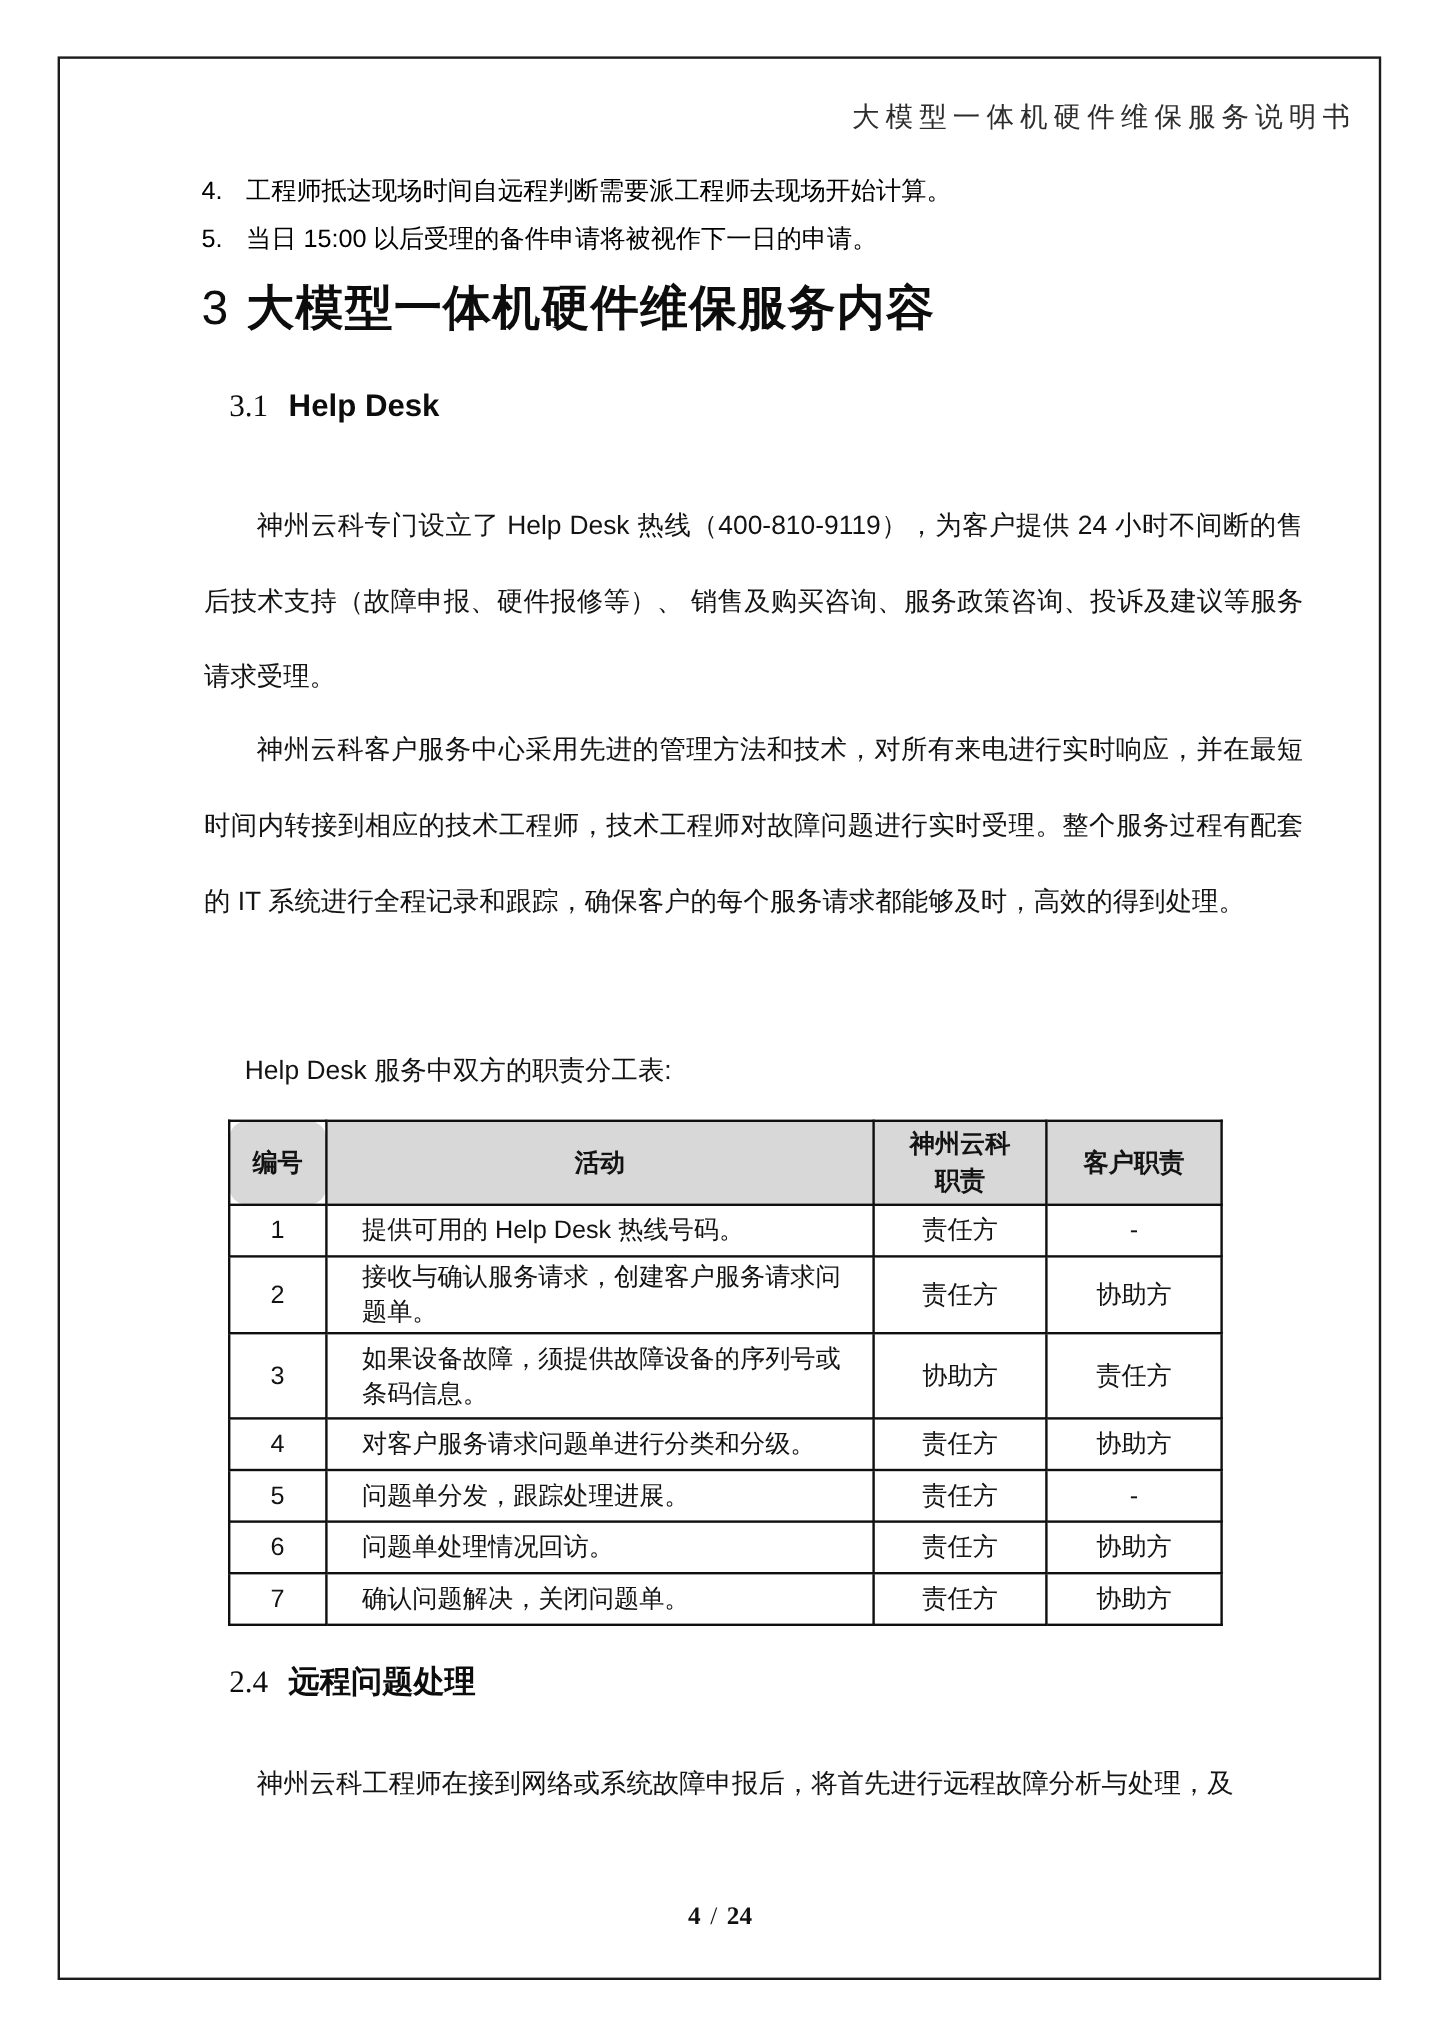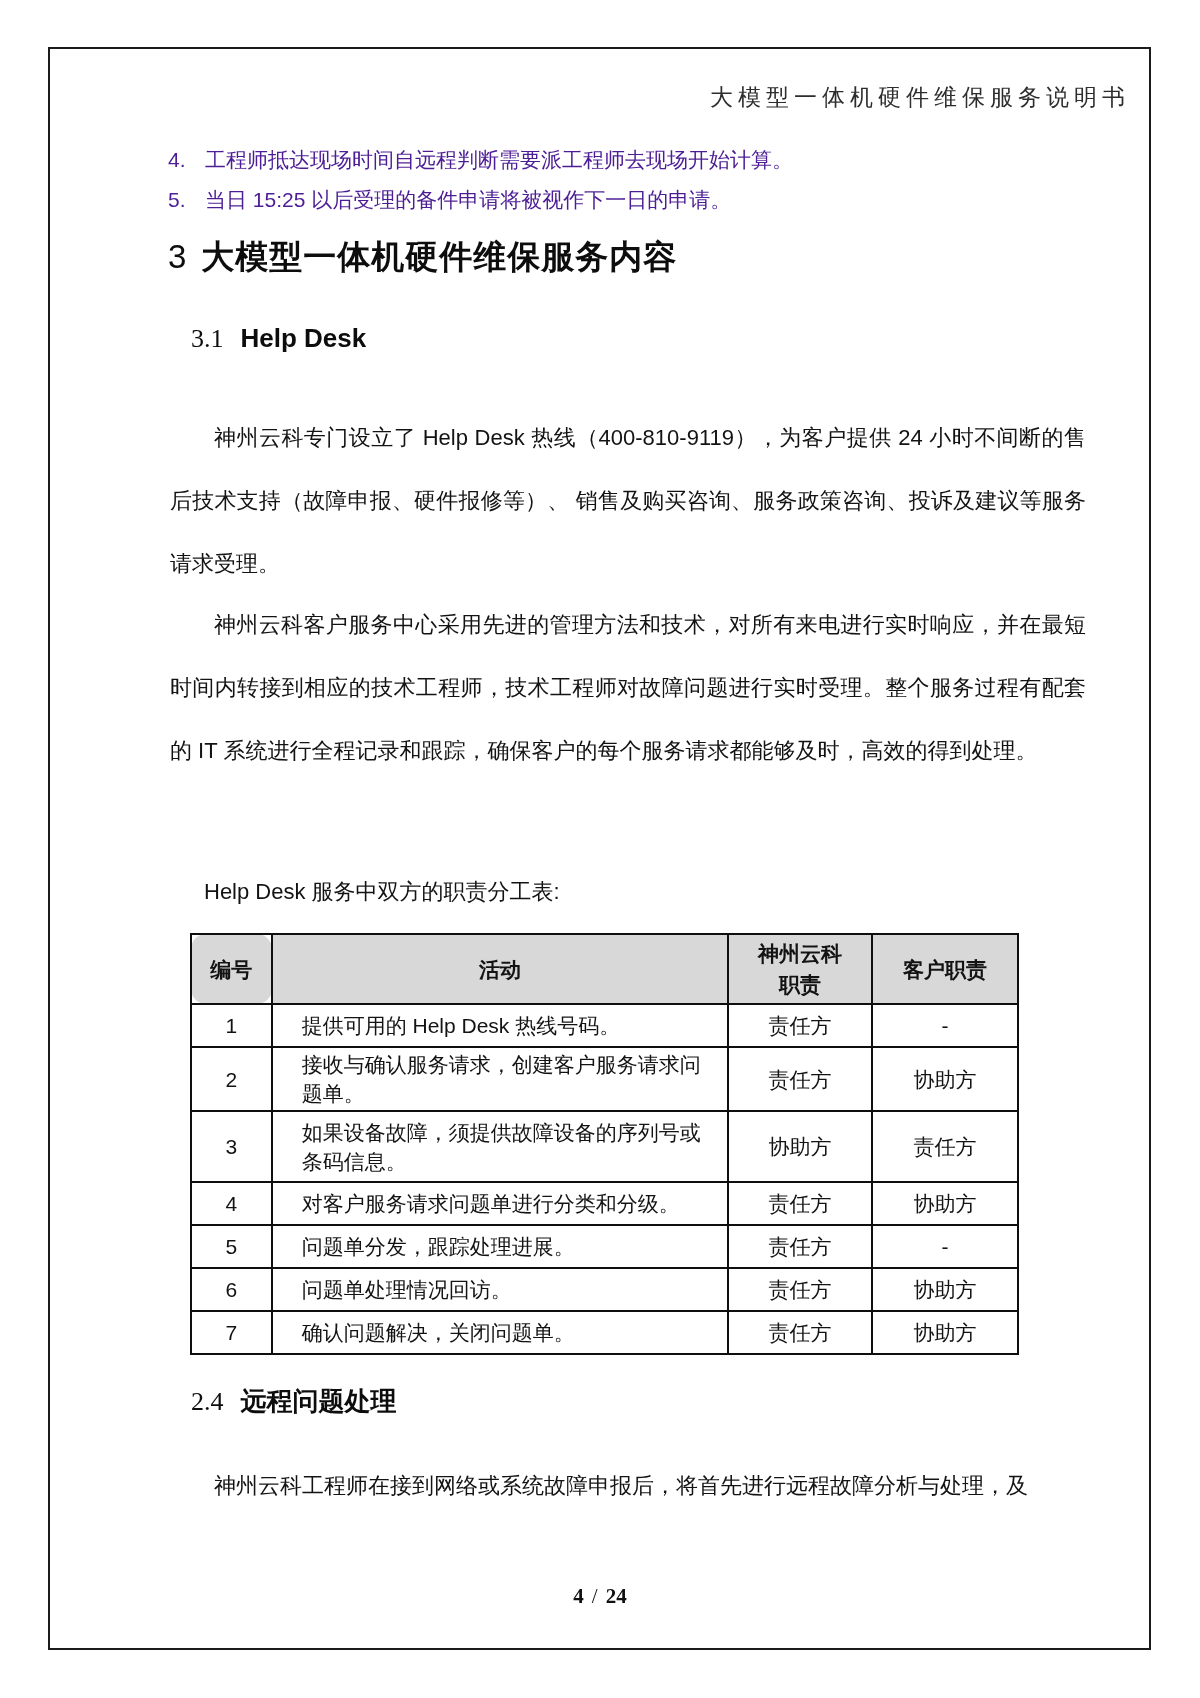--- a/index.html
+++ b/index.html
@@ -18,28 +18,28 @@
   }
   .doc-header {
     position: absolute; top: 82px; left: 300px; right: 70px;
     text-align: right;
     font-family: "Liberation Serif", "DejaVu Serif", serif;
     font-size: 23px; letter-spacing: 5px; color: #2d2d2d;
     white-space: nowrap;
   }
   .list-item {
     position: absolute; left: 168px; right: 90px;
-    font-size: 21px; line-height: 28px; color: #4c1d95;
+    font-size: 21px; line-height: 28px; color: #000000;
   }
   .list-item .num { display: inline-block; width: 37px; }
   .li-4 { top: 146px; }
   .li-5 { top: 186px; }
   .h-sec {
     position: absolute; left: 168px;
-    font-size: 33px; line-height: 38px; color: #0d0d0d;
+    font-size: 40px; line-height: 38px; color: #0d0d0d;
     white-space: nowrap;
   }
   .h-sec .sec-num { font-weight: 400; margin-right: 15px; }
   .h-sec .sec-title { font-weight: 700; letter-spacing: 1px; }
   .h3-main { top: 238px; }
   .h-sub {
     position: absolute; left: 191px;
     font-size: 26px; line-height: 30px; color: #0d0d0d;
     white-space: nowrap;
   }
@@ -101,21 +101,21 @@
 <body>
 
 <div class="frame"></div>
 
 <div class="doc-header">大模型一体机硬件维保服务说明书</div>
 
 <div class="list-item li-4">
   <span class="num">4.</span><span>工程师抵达现场时间自远程判断需要派工程师去现场开始计算。</span>
 </div>
 <div class="list-item li-5">
-  <span class="num">5.</span><span>当日 15:25 以后受理的备件申请将被视作下一日的申请。</span>
+  <span class="num">5.</span><span>当日 15:00 以后受理的备件申请将被视作下一日的申请。</span>
 </div>
 
 <div class="h-sec h3-main">
   <span class="sec-num">3</span><span class="sec-title">大模型一体机硬件维保服务内容</span>
 </div>
 
 <div class="h-sub h31">
   <span class="sub-num">3.1</span><span class="sub-title">Help Desk</span>
 </div>
 

